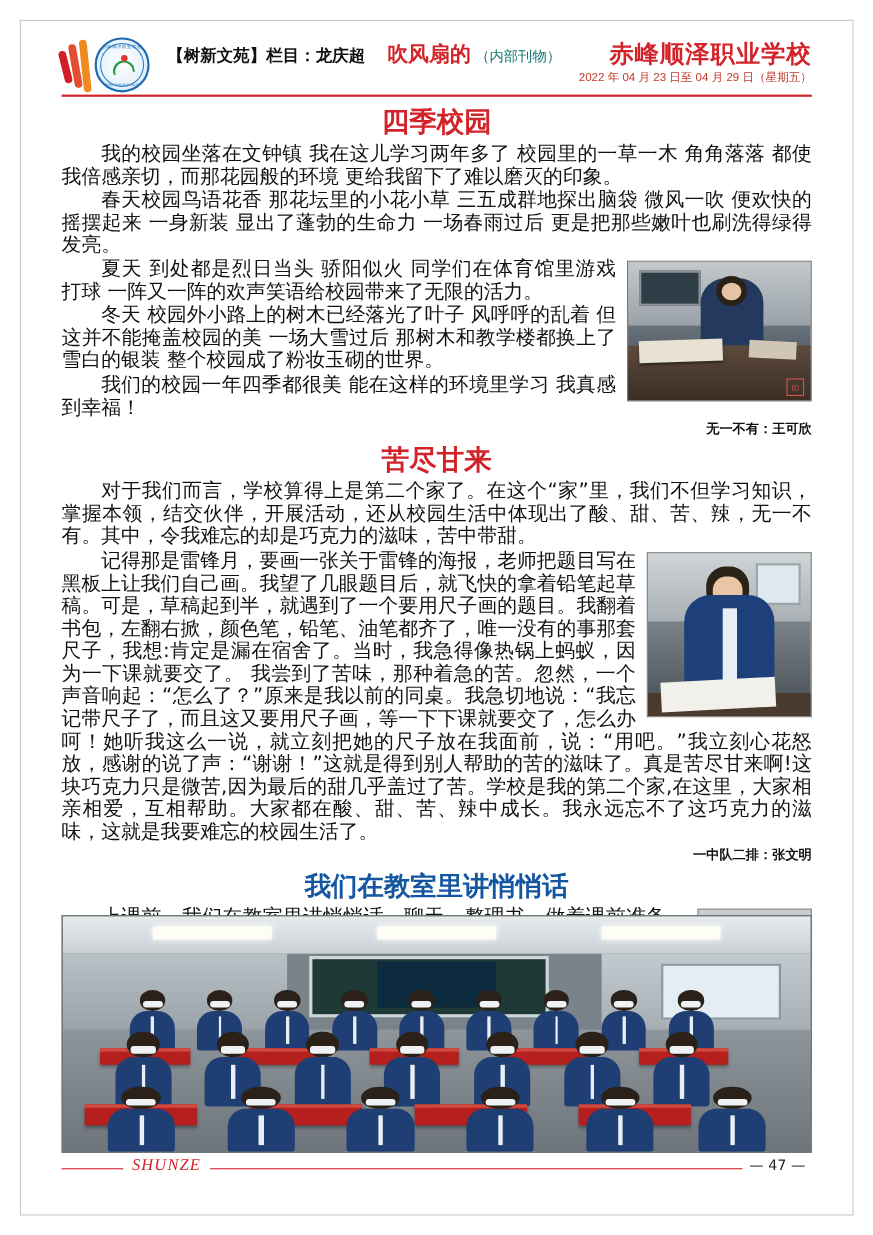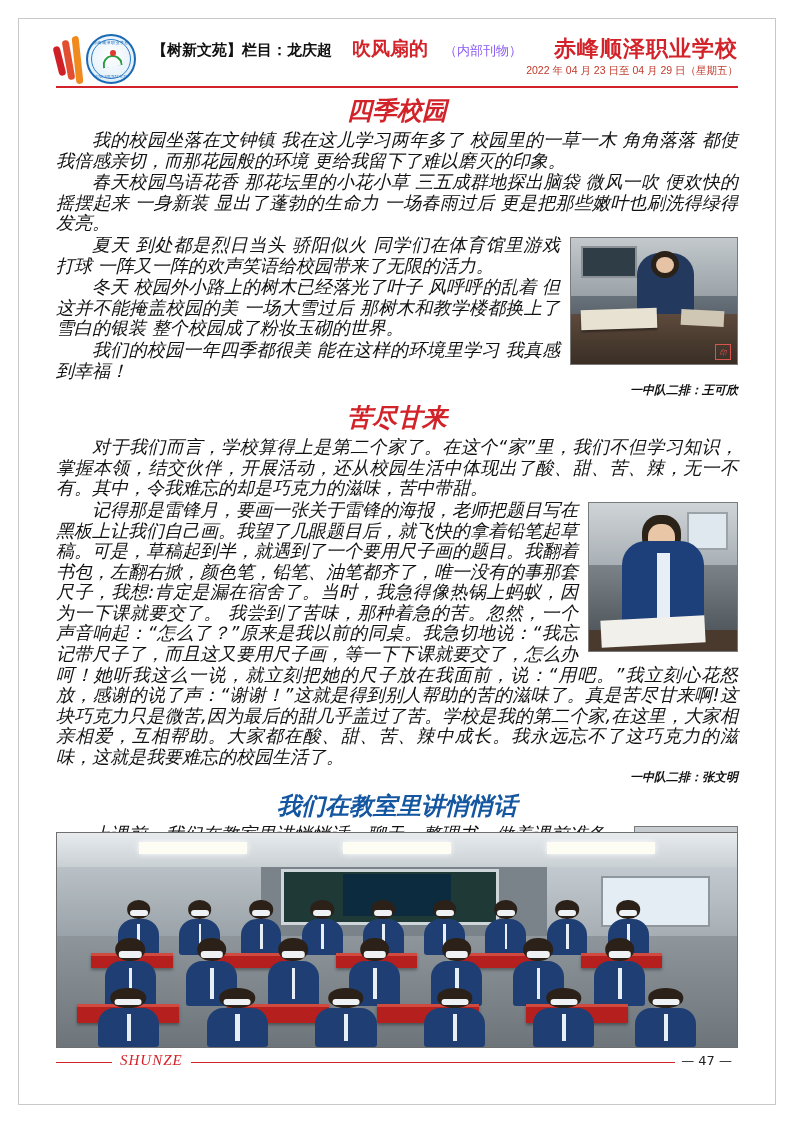--- a/index.html
+++ b/index.html
@@ -105,23 +105,23 @@
     left: 96px; top: 2px;
     white-space: nowrap;
   }
   .hdr-col { font-size: 15px; font-weight: bold; color: #111; font-family: "DejaVu Sans", sans-serif; }
   .hdr-weekly {
     font-size: 19px; font-weight: bold; color: #d2232a;
     font-family: "DejaVu Sans", sans-serif;
     margin-left: 16px;
   }
   .hdr-inner {
-    font-size: 13px; color: #8b5cf6;
+    font-size: 13px; color: #0f766e;
     font-family: Liberation Mono, monospace;
-    margin-left: 12px;
+    margin-left: 0;
   }
   .hdr-school {
     position: absolute;
     right: 0; top: 0;
     font-size: 22px;
     font-weight: bold;
     color: #d2232a;
     font-family: "DejaVu Sans", sans-serif;
     letter-spacing: 1px;
   }
@@ -139,21 +139,20 @@
     height: 2px;
     background: #d2232a;
   }
 
   
   .content {
     position: absolute;
     left: 56px;
     top: 92px;
     width: 682px;
-    font-style: italic;
   }
   .art-title {
     text-align: center;
     font-weight: bold;
     font-family: "DejaVu Sans", sans-serif;
     line-height: 1.2;
   }
   .t-red { color: #d2232a; font-size: 25px; margin: 4px 0 4px; }
   .t-blue { color: #1456a0; font-size: 24px; margin: 6px 0 4px; }
   p.body {
@@ -340,21 +339,21 @@
         <div class="face"></div>
         <div class="desk"></div>
         <div class="book"></div>
         <div class="book2"></div>
         <div class="stamp">印</div>
       </div>
 
       <p class="body">夏天 到处都是烈日当头 骄阳似火 同学们在体育馆里游戏 打球 一阵又一阵的欢声笑语给校园带来了无限的活力。</p>
       <p class="body">冬天 校园外小路上的树木已经落光了叶子 风呼呼的乱着 但这并不能掩盖校园的美 一场大雪过后 那树木和教学楼都换上了雪白的银装 整个校园成了粉妆玉砌的世界。</p>
       <p class="body">我们的校园一年四季都很美 能在这样的环境里学习 我真感到幸福！</p>
-      <div class="cap">一中队二排：王可欣</div>
+      <div class="cap">无一不有：王可欣</div>
       <div class="clearfix"></div>
     </div>
 
     <div>
       <div class="art-title t-red">苦尽甘来</div>
 
       <p class="body">对于我们而言，学校算得上是第二个家了。在这个“家”里，我们不但学习知识，掌握本领，结交伙伴，开展活动，还从校园生活中体现出了酸、甜、苦、辣，无一不有。其中，令我难忘的却是巧克力的滋味，苦中带甜。</p>
 
       <div class="photo p2">
         <div class="wall"></div>

